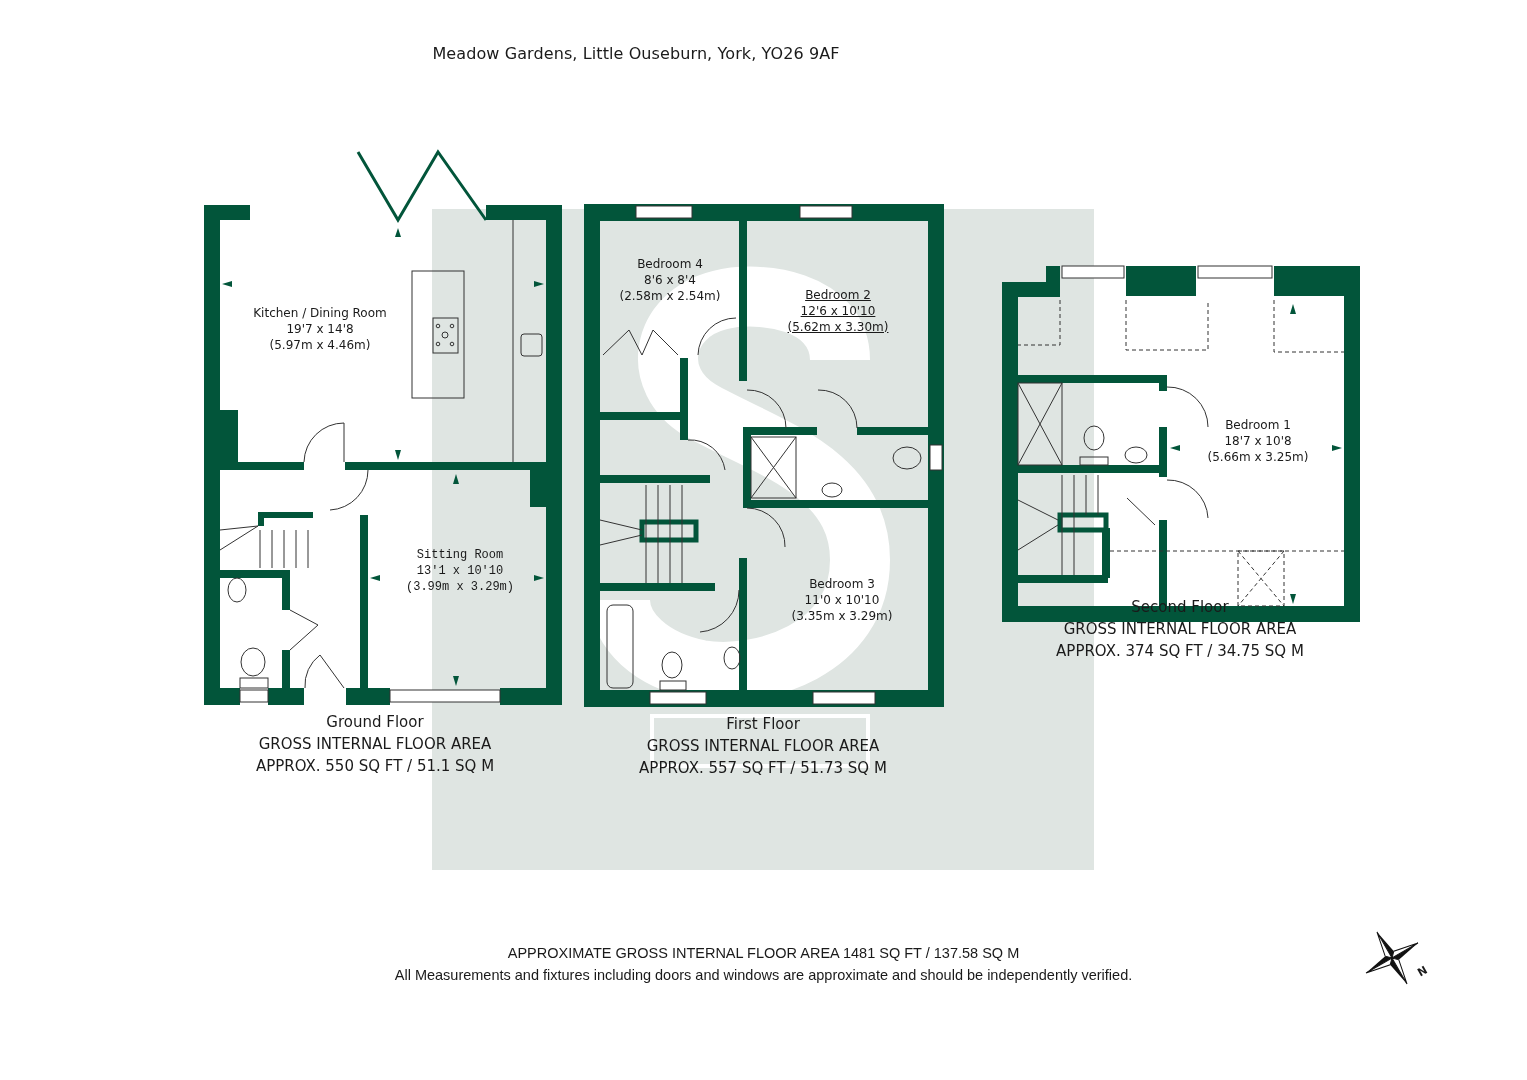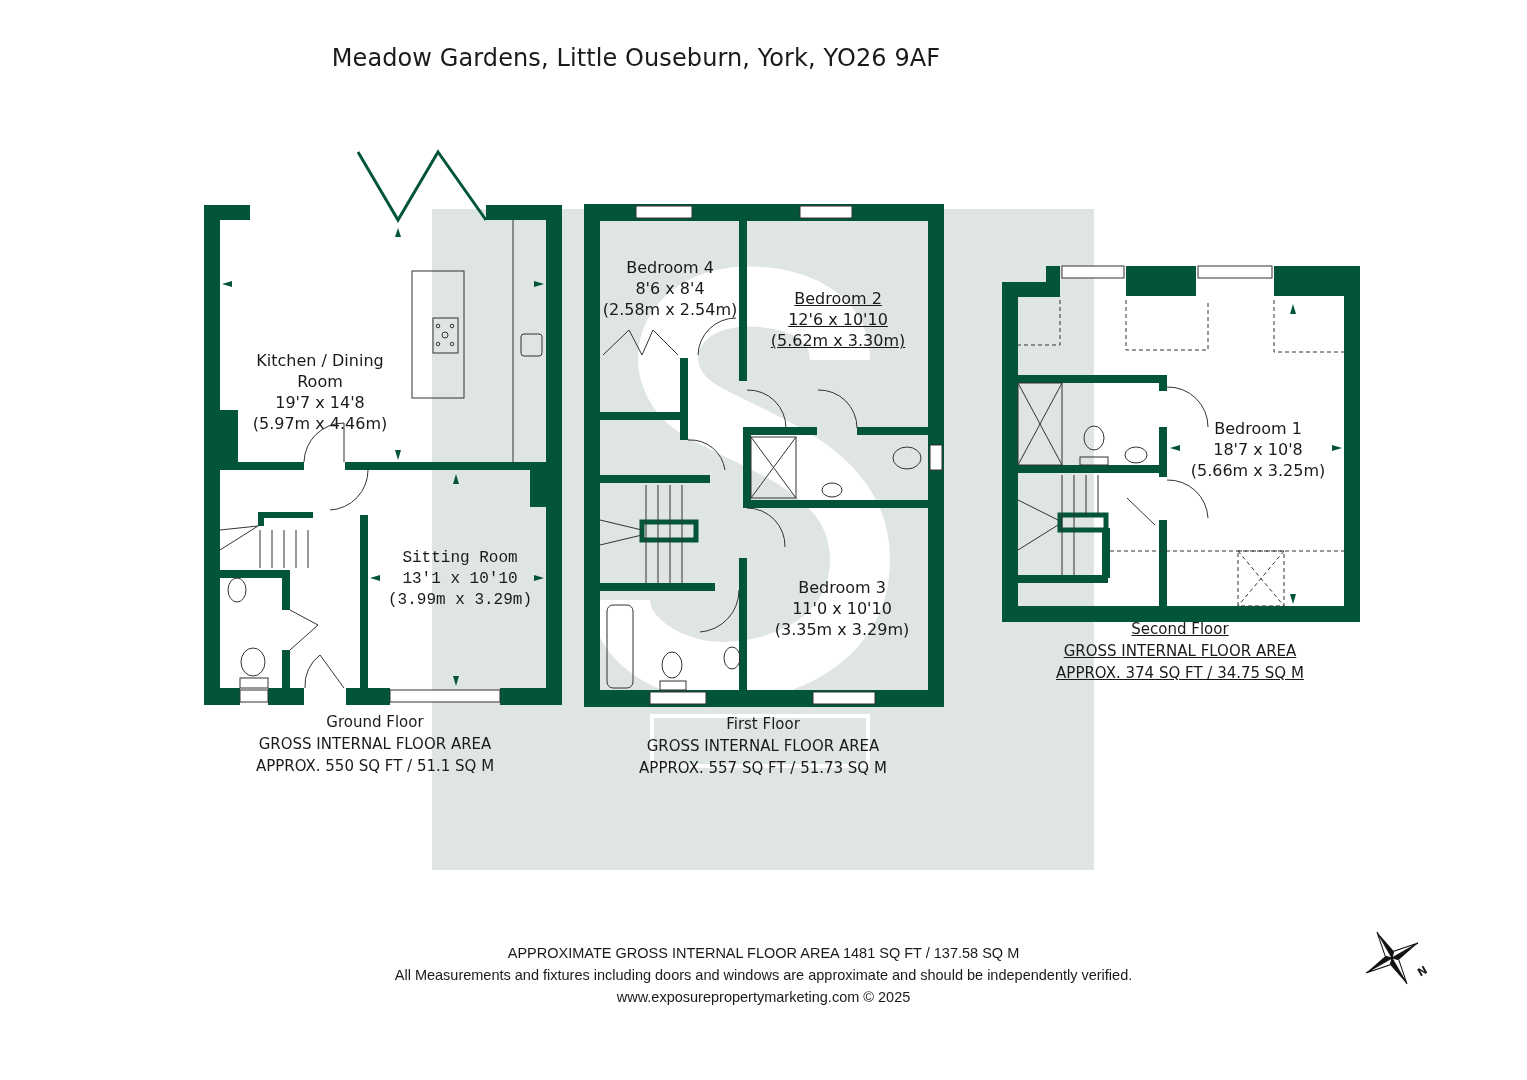--- a/index.html
+++ b/index.html
@@ -1,22 +1,22 @@
 <!DOCTYPE html>
 <html><head>
 <meta charset="utf-8">
 <style>
   html, body { margin: 0; padding: 0; background: #ffffff; }
   body { width: 1527px; height: 1080px; position: relative; overflow: hidden;
          font-family: "DejaVu Sans", sans-serif; color: #1a1a1a; }
   .title { position: absolute; top: 44px; left: 0; width: 1272px; text-align: center;
-           font-size: 24px; letter-spacing: 0.1px; }
+           font-size: 16px; letter-spacing: 0.1px; }
   svg.plan { position: absolute; left: 0; top: 0; }
   .txt { position: absolute; text-align: center; line-height: 1.32; }
-  .room { font-size: 16px; }
+  .room { font-size: 12px; }
   .floor { font-size: 15px; line-height: 1.45; }
   .foot { position: absolute; left: 0; width: 1527px; top: 942px; text-align: center;
           font-size: 14.5px; line-height: 22px; font-family: "Liberation Sans", sans-serif; }
 </style>
 </head>
 <body>
 
 <div class="title">Meadow Gardens, Little Ouseburn, York, YO26 9AF</div>
 
 <svg class="plan" width="1527" height="1080" viewBox="0 0 1527 1080">
@@ -202,21 +202,21 @@
       <polygon points="0,-30 -5,-5 0,0" fill="#fff" stroke="#111"></polygon>
     <polygon points="30,0 5,5 0,0" fill="#111"></polygon>
       <polygon points="30,0 5,-5 0,0" fill="#fff" stroke="#111"></polygon>
     <polygon points="0,30 -5,5 0,0" fill="#111"></polygon>
       <polygon points="0,30 5,5 0,0" fill="#fff" stroke="#111"></polygon>
     <polygon points="-30,0 -5,-5 0,0" fill="#111"></polygon>
       <polygon points="-30,0 -5,5 0,0" fill="#fff" stroke="#111"></polygon>
   </g>
 </svg>
 
-<div class="txt room" style="left:240px; top:306px; width:160px;margin-top:44px;">
+<div class="txt room" style="left:240px; top:306px; width:160px;">
   <div>Kitchen / Dining Room</div>
   <div>19'7 x 14'8</div>
   <div>(5.97m x 4.46m)</div>
 </div>
 <div class="txt room" style="left:380px; top:548px; width:160px;font-family:Liberation Mono, monospace;">
   <div>Sitting Room</div>
   <div>13'1 x 10'10</div>
   <div>(3.99m x 3.29m)</div>
 </div>
 <div class="txt room" style="left:590px; top:257px; width:160px;">
@@ -243,24 +243,23 @@
 <div class="txt floor" style="left:225px; top:712px; width:300px;">
   <div>Ground Floor</div>
   <div>GROSS INTERNAL FLOOR AREA</div>
   <div>APPROX. 550 SQ FT / 51.1 SQ M</div>
 </div>
 <div class="txt floor" style="left:613px; top:714px; width:300px;">
   <div>First Floor</div>
   <div>GROSS INTERNAL FLOOR AREA</div>
   <div>APPROX. 557 SQ FT / 51.73 SQ M</div>
 </div>
-<div class="txt floor" style="left:1030px; top:619px; width:300px;text-decoration:underline;">
+<div class="txt floor" style="left:1030px; top:597px; width:300px;">
   <div>Second Floor</div>
   <div>GROSS INTERNAL FLOOR AREA</div>
   <div>APPROX. 374 SQ FT / 34.75 SQ M</div>
 </div>
 
 <div class="foot">
   <div>APPROXIMATE GROSS INTERNAL FLOOR AREA 1481 SQ FT / 137.58 SQ M</div>
   <div>All Measurements and fixtures including doors and windows are approximate and should be independently verified.</div>
-  <div>www.exposurepropertymarketing.com © 2025</div>
 </div>
 <div style="position:absolute; left:1418px; top:965px; font-size:11px; font-weight:bold; transform:rotate(-30deg);">N</div>
 
 </body></html>

